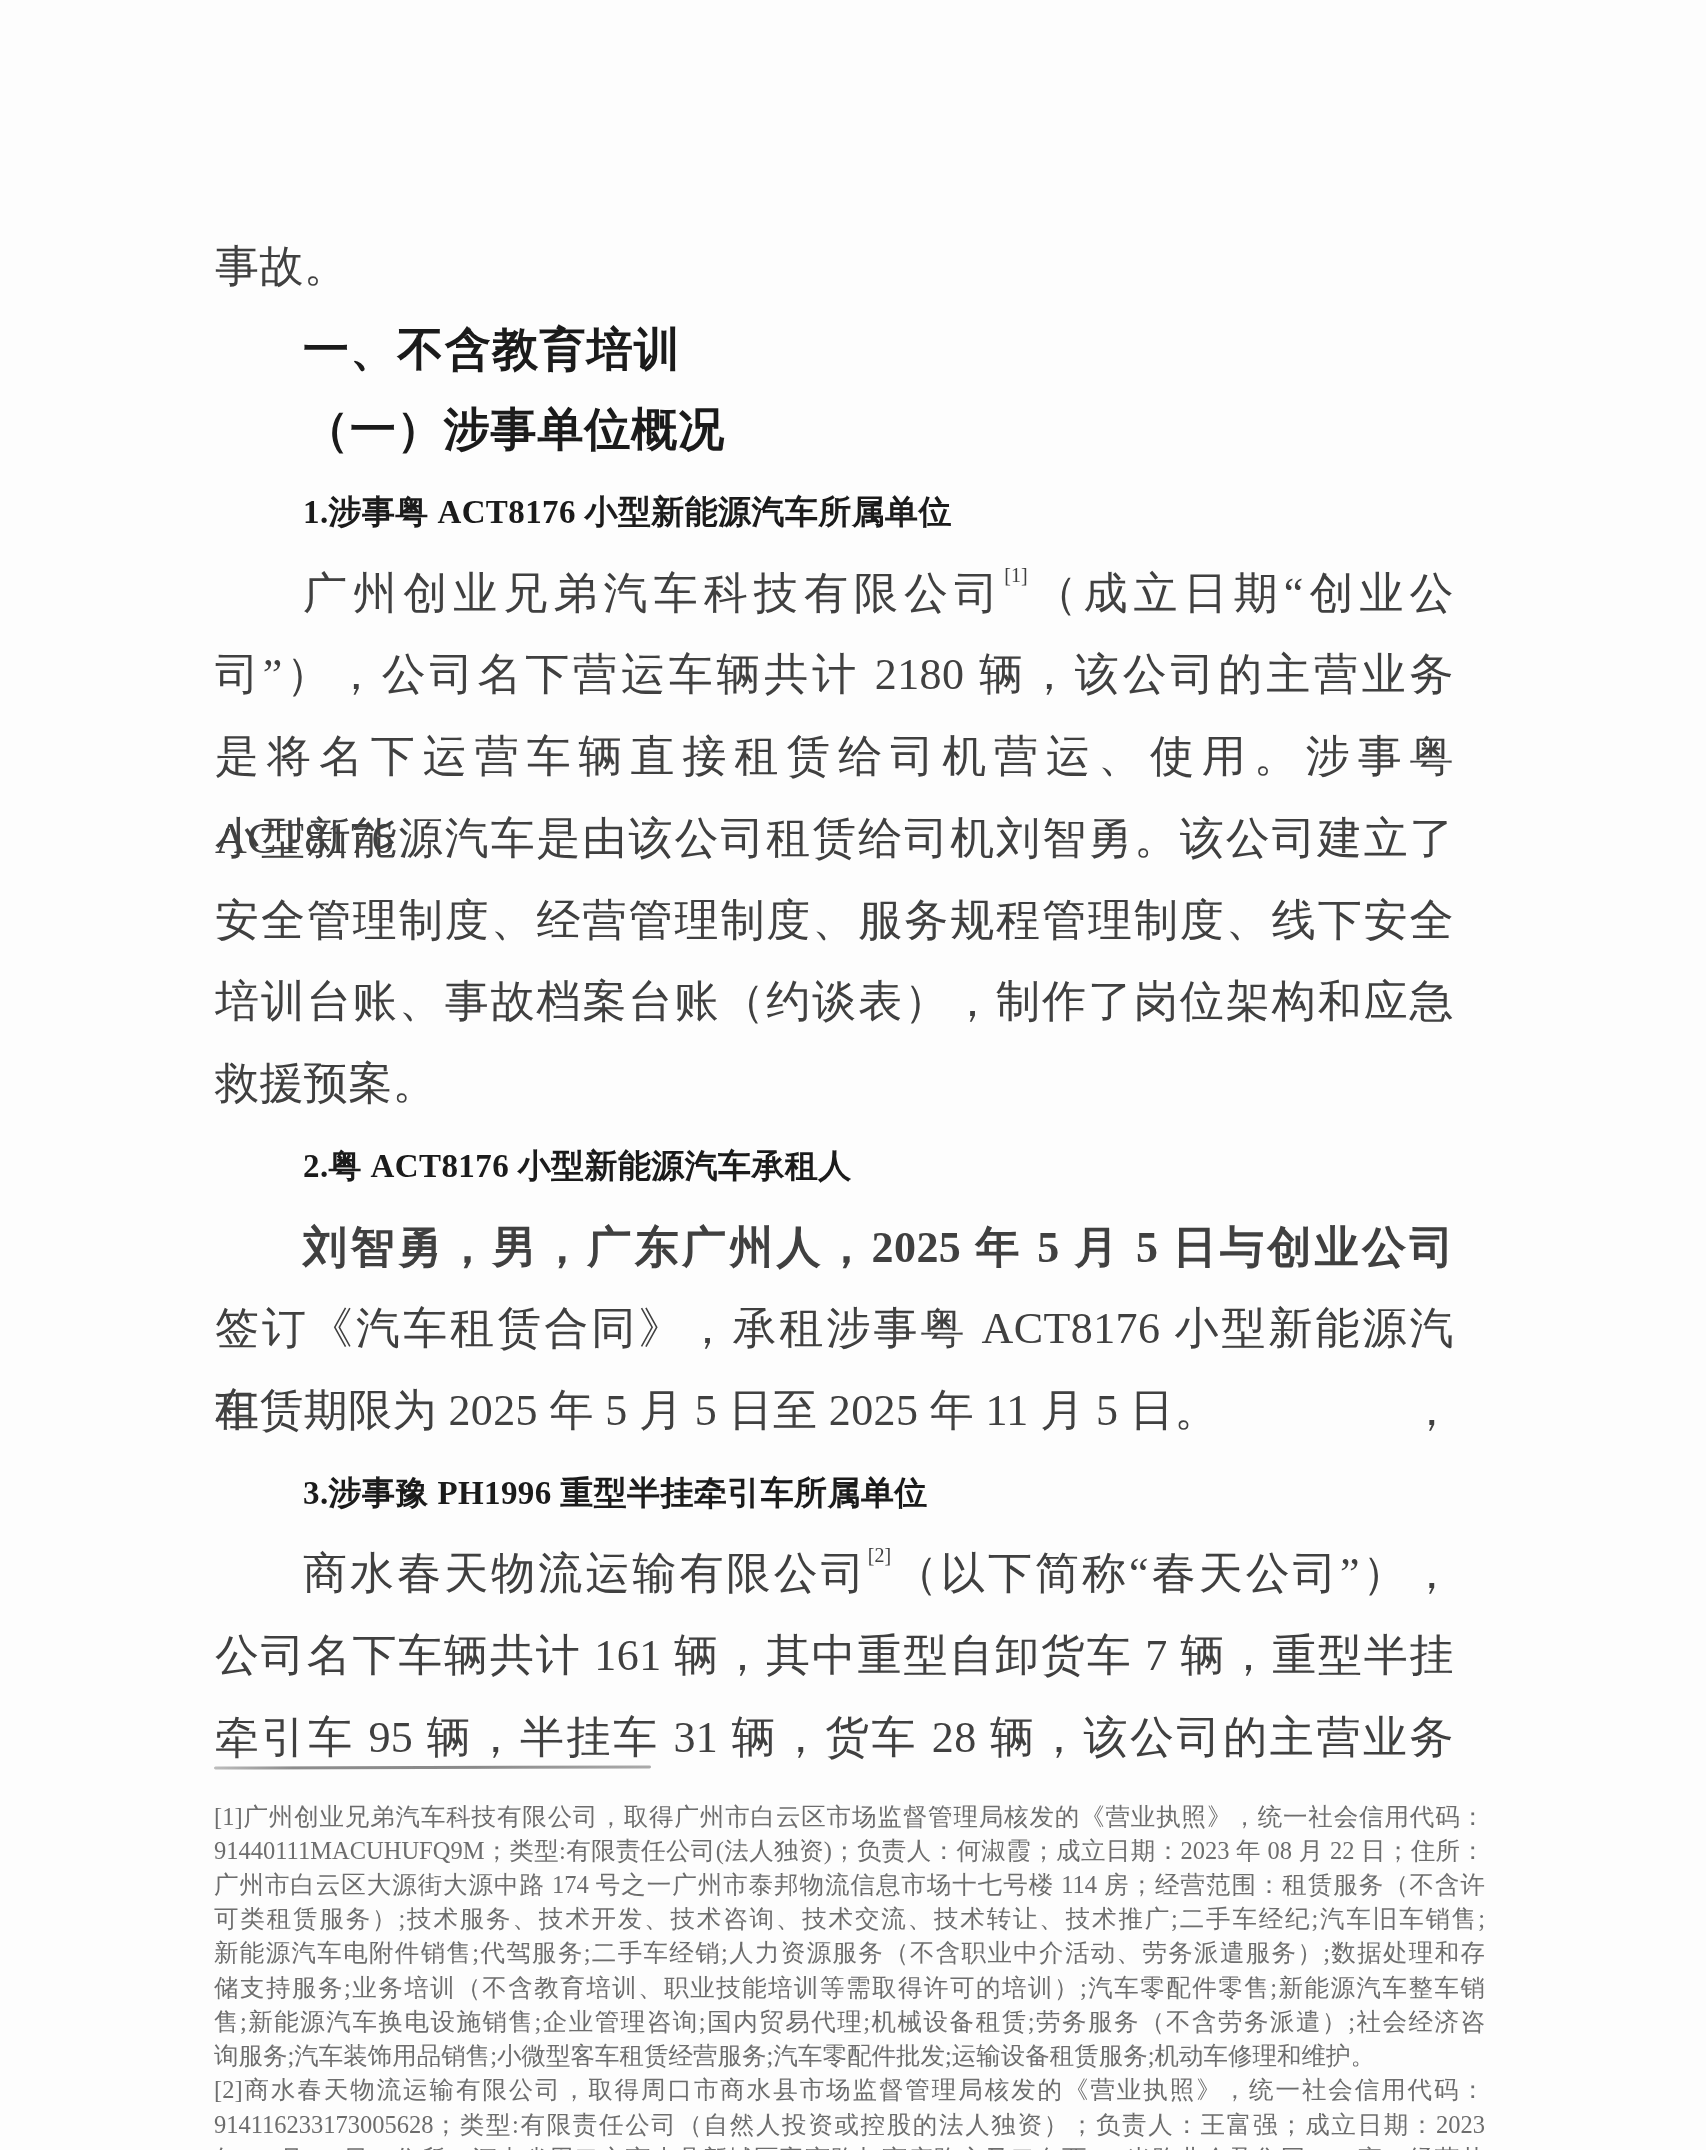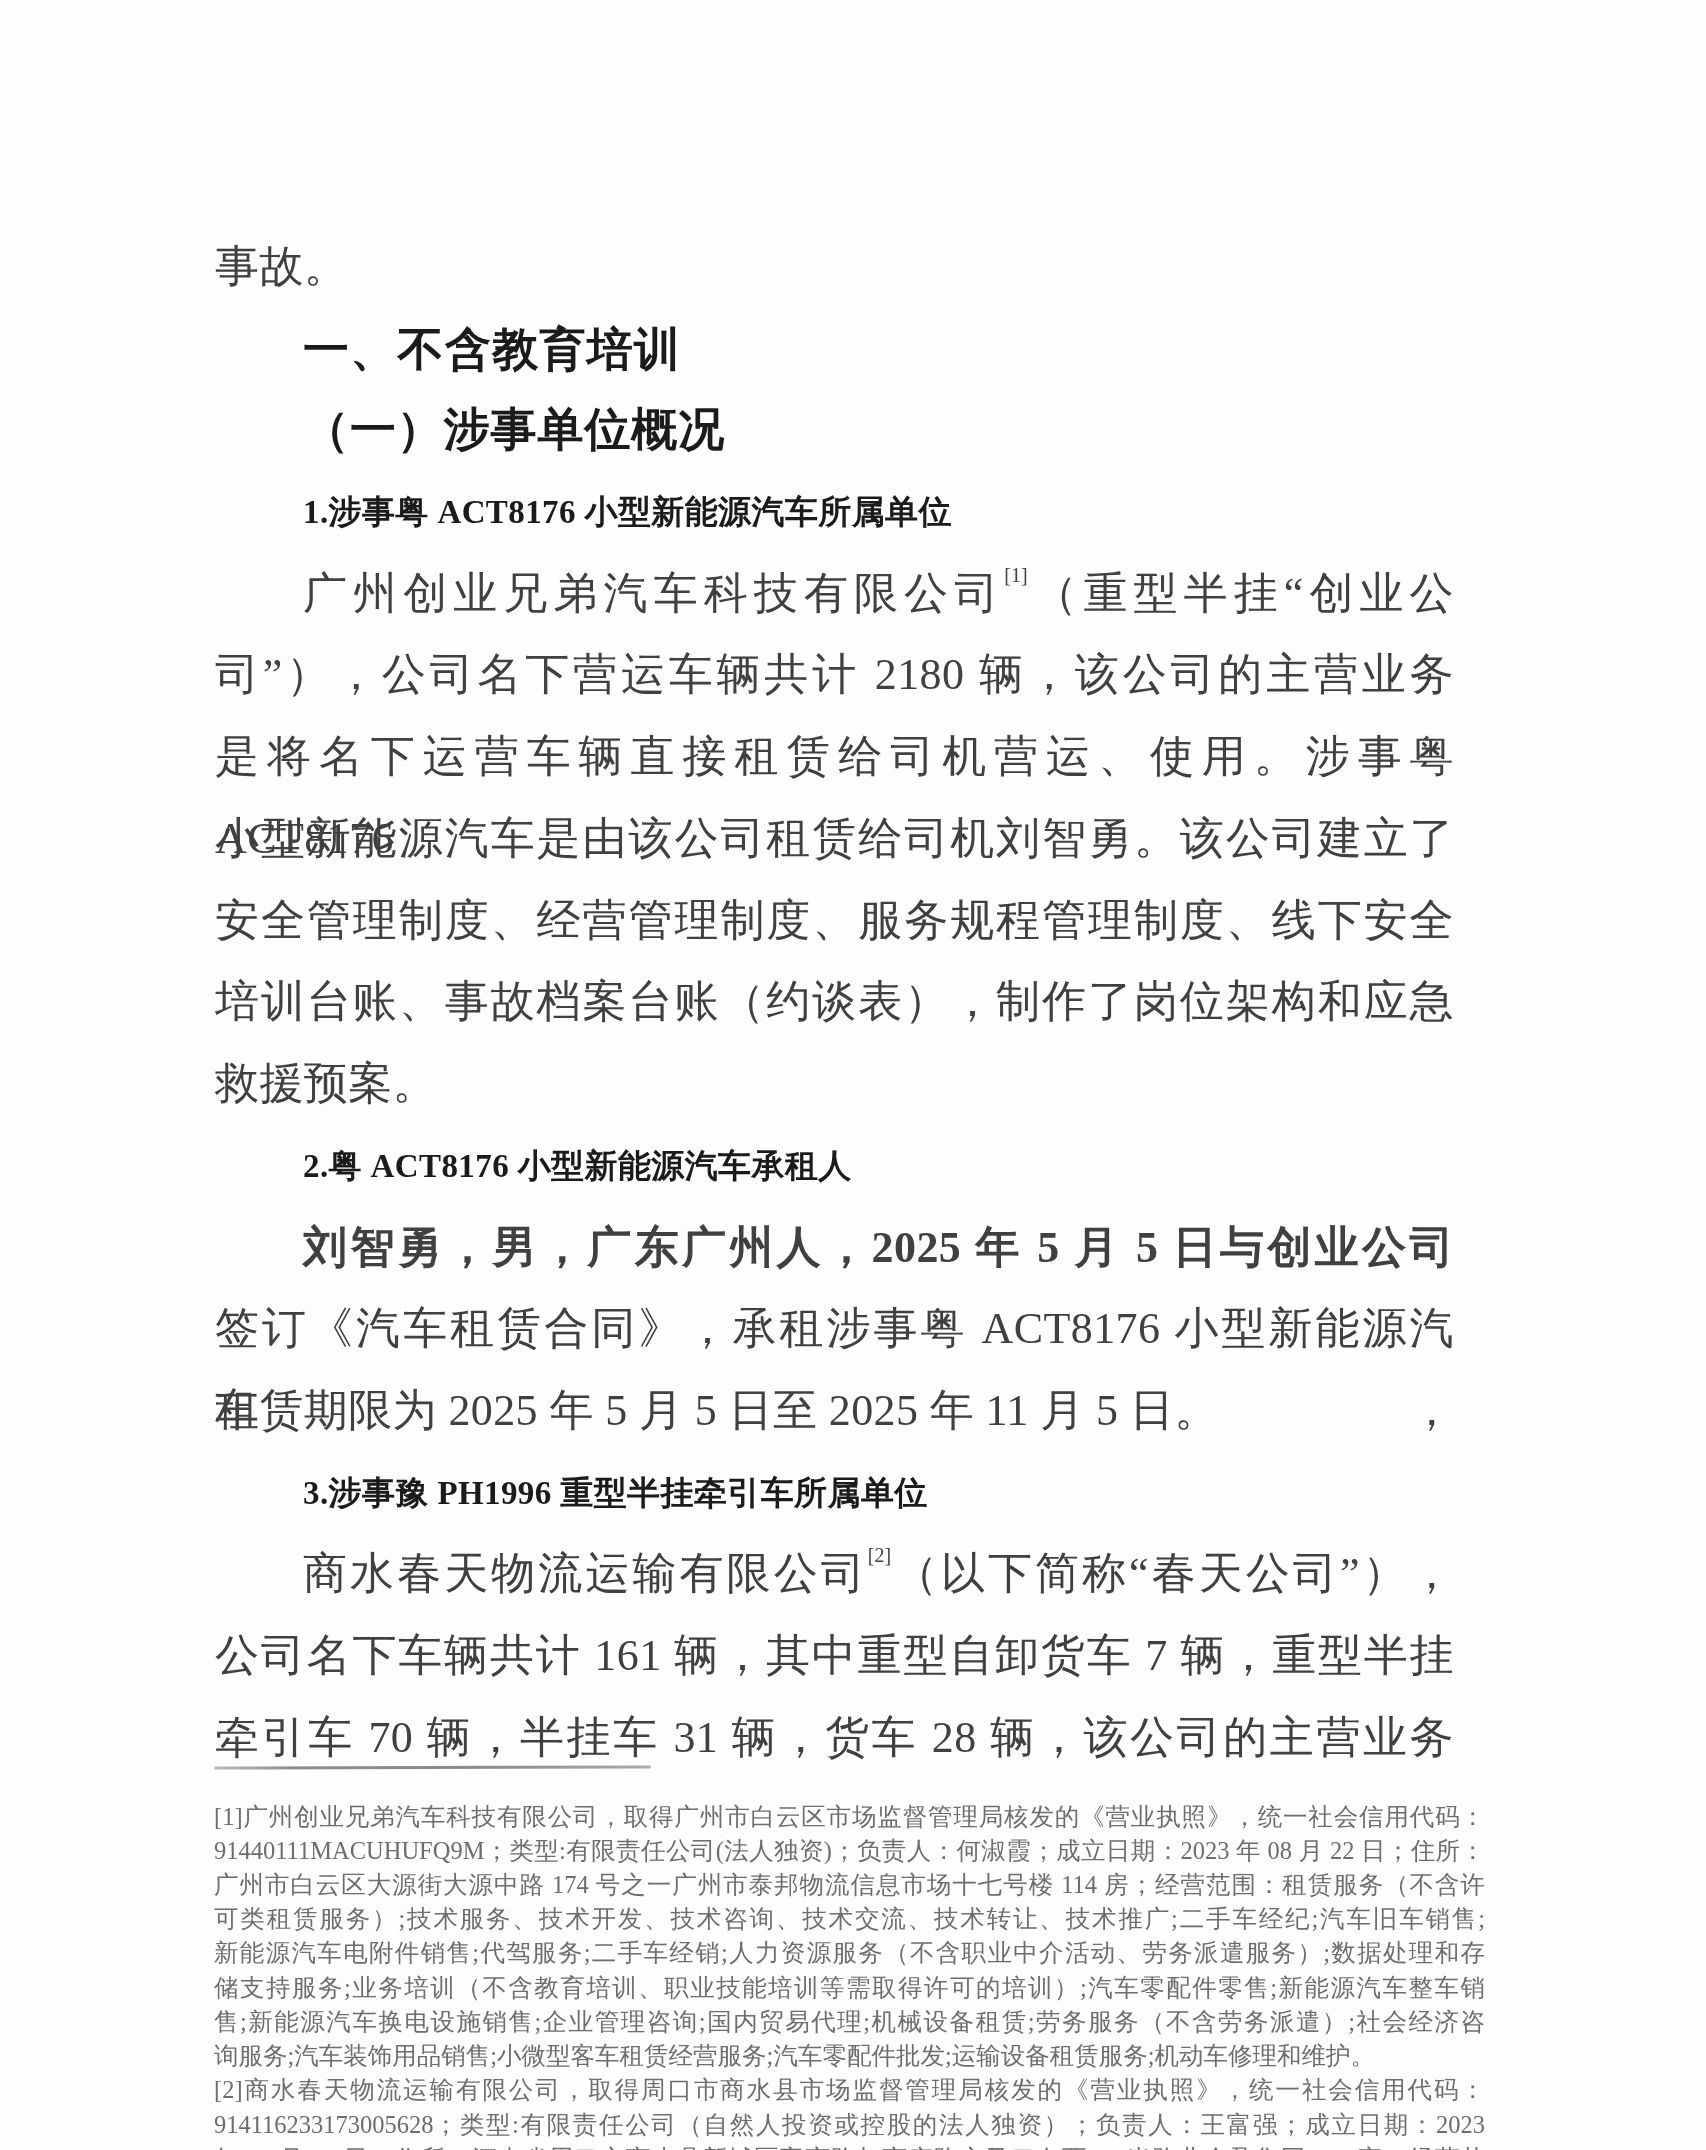--- a/index.html
+++ b/index.html
@@ -62,35 +62,35 @@
 </style>
 </head>
 <body>
 
 <div class="page">
   <div id="body-text">
       <div class="line body" style="top: 226px;"><span>事故。</span></div>
       <div class="line h1 indent" style="top: 308px;"><span>一、不含教育培训</span></div>
       <div class="line h2 indent" style="top: 389px;"><span>（一）涉事单位概况</span></div>
       <div class="line h3 indent" style="top: 471px;"><span>1.涉事粤 ACT8176 小型新能源汽车所属单位</span></div>
-      <div class="line body justify indent" style="top: 553px;"><span>广州创业兄弟汽车科技有限公司</span><sup>[1]</sup><span>（重型半挂“创业公</span></div>
+      <div class="line body justify indent" style="top: 553px;"><span>广州创业兄弟汽车科技有限公司</span><sup>[1]</sup><span>（成立日期“创业公</span></div>
       <div class="line body justify" style="top: 634px;"><span>司”），公司名下营运车辆共计 2180 辆，该公司的主营业务</span></div>
       <div class="line body justify" style="top: 716px;"><span>是将名下运营车辆直接租赁给司机营运、使用。涉事粤 ACT8176</span></div>
       <div class="line body justify" style="top: 798px;"><span>小型新能源汽车是由该公司租赁给司机刘智勇。该公司建立了</span></div>
       <div class="line body justify" style="top: 880px;"><span>安全管理制度、经营管理制度、服务规程管理制度、线下安全</span></div>
       <div class="line body justify" style="top: 961px;"><span>培训台账、事故档案台账（约谈表），制作了岗位架构和应急</span></div>
       <div class="line body" style="top: 1043px;"><span>救援预案。</span></div>
       <div class="line h3 indent" style="top: 1125px;"><span>2.粤 ACT8176 小型新能源汽车承租人</span></div>
       <div class="line body justify indent" style="top: 1207px; font-weight: bold;"><span>刘智勇，男，广东广州人，2025 年 5 月 5 日与创业公司</span></div>
       <div class="line body justify" style="top: 1288px;"><span>签订《汽车租赁合同》，承租涉事粤 ACT8176 小型新能源汽车，</span></div>
       <div class="line body" style="top: 1370px;"><span>租赁期限为 2025 年 5 月 5 日至 2025 年 11 月 5 日。</span></div>
       <div class="line h3 indent" style="top: 1452px;"><span>3.涉事豫 PH1996 重型半挂牵引车所属单位</span></div>
       <div class="line body justify indent" style="top: 1533px;"><span>商水春天物流运输有限公司</span><sup>[2]</sup><span>（以下简称“春天公司”），</span></div>
       <div class="line body justify" style="top: 1615px;"><span>公司名下车辆共计 161 辆，其中重型自卸货车 7 辆，重型半挂</span></div>
-      <div class="line body justify" style="top: 1697px;"><span>牵引车 70 辆，半挂车 31 辆，货车 28 辆，该公司的主营业务</span></div>
+      <div class="line body justify" style="top: 1697px;"><span>牵引车 95 辆，半挂车 31 辆，货车 28 辆，该公司的主营业务</span></div>
     </div>
   <div class="fnsep"></div>
   <div id="footnotes">
       <div class="fline justify" style="top: 1800px;">[1]广州创业兄弟汽车科技有限公司，取得广州市白云区市场监督管理局核发的《营业执照》，统一社会信用代码：</div>
       <div class="fline justify" style="top: 1834px;">91440111MACUHUFQ9M；类型:有限责任公司(法人独资)；负责人：何淑霞；成立日期：2023 年 08 月 22 日；住所：</div>
       <div class="fline justify" style="top: 1868px;">广州市白云区大源街大源中路 174 号之一广州市泰邦物流信息市场十七号楼 114 房；经营范围：租赁服务（不含许</div>
       <div class="fline justify" style="top: 1902px;">可类租赁服务）;技术服务、技术开发、技术咨询、技术交流、技术转让、技术推广;二手车经纪;汽车旧车销售;</div>
       <div class="fline justify" style="top: 1936px;">新能源汽车电附件销售;代驾服务;二手车经销;人力资源服务（不含职业中介活动、劳务派遣服务）;数据处理和存</div>
       <div class="fline justify" style="top: 1971px;">储支持服务;业务培训（不含教育培训、职业技能培训等需取得许可的培训）;汽车零配件零售;新能源汽车整车销</div>
       <div class="fline justify" style="top: 2005px;">售;新能源汽车换电设施销售;企业管理咨询;国内贸易代理;机械设备租赁;劳务服务（不含劳务派遣）;社会经济咨</div>

